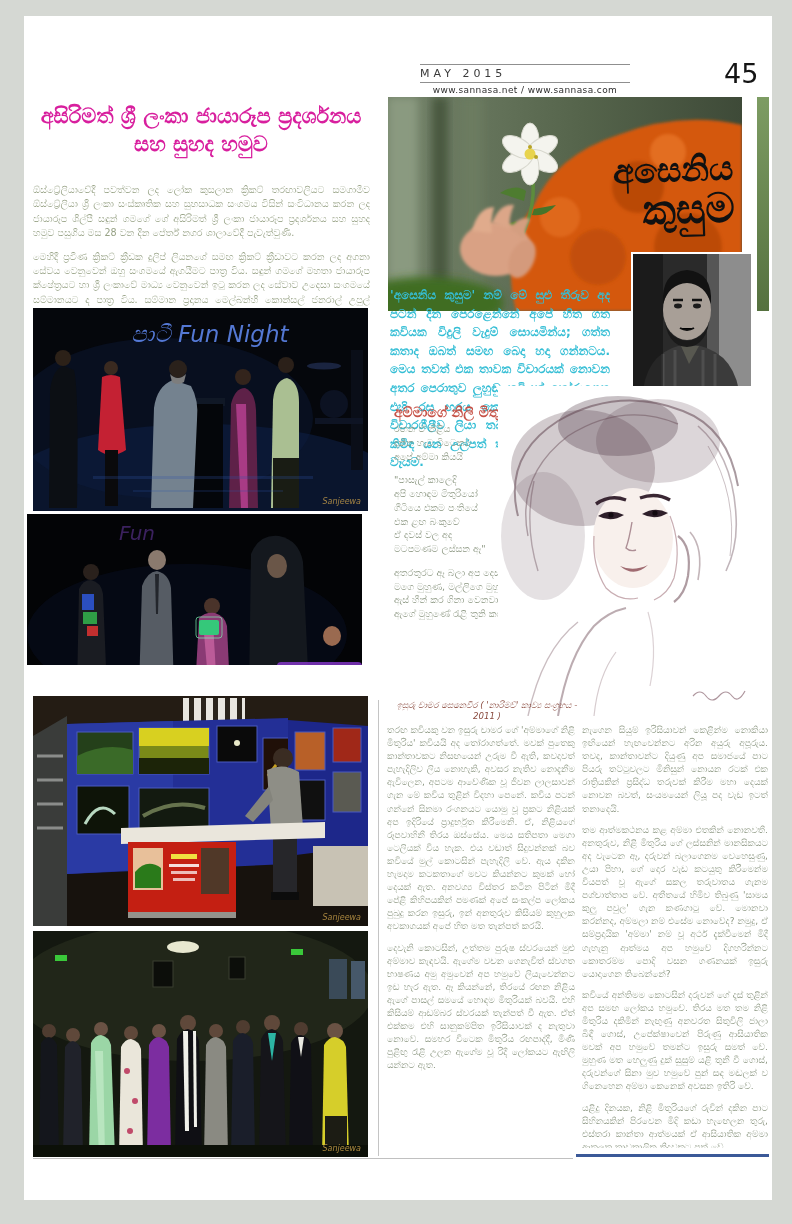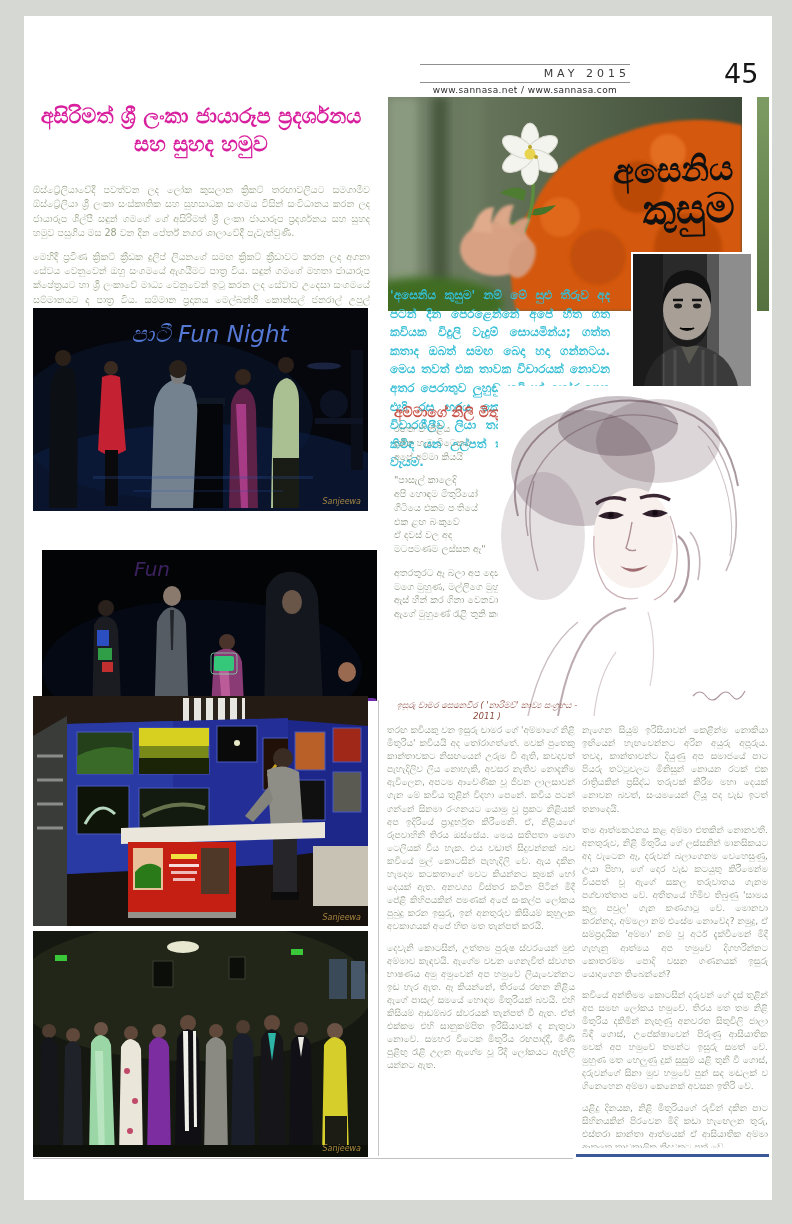--- a/index.html
+++ b/index.html
@@ -2,21 +2,21 @@
 <html><head>
 <meta charset="utf-8">
 <style>
   html,body{margin:0;padding:0;}
   .page{position:relative;width:792px;height:1224px;background:#d5d8d3;
         font-family:"DejaVu Sans","Liberation Sans",sans-serif;overflow:hidden;}
   .abs{position:absolute;}
   .sheet{left:24px;top:16px;width:748px;height:1184px;background:#ffffff;}
   
   .h-rule{height:1px;background:#8f8f8f;}
-  .h-date{font-size:11px;letter-spacing:4px;color:#3a3a3a;text-align:right;}
+  .h-date{font-size:11px;letter-spacing:4px;color:#3a3a3a;text-align:left;}
   .h-site{font-size:9px;color:#2e2e2e;text-align:center;letter-spacing:.4px;}
   .logo{font-size:17px;font-weight:bold;font-style:italic;color:#e23a30;
         text-shadow:0 0 1px #f7b9b4, 1px 1px 0 #f2948c;margin-top:30px;}
   .pagenum{font-size:27px;color:#141414;}
   
   .headline{font-size:21px;font-weight:bold;color:#d81f9e;text-align:center;line-height:1.35;}
   .lead{font-size:9.6px;color:#96a184;text-align:justify;line-height:1.5;}
   .lead p{margin:0 0 9px 0;}
   .photo{background:#000;overflow:hidden;}
   .photo svg{display:block;}
@@ -81,21 +81,21 @@
       <ellipse cx="291" cy="58" rx="17" ry="3.5" fill="#1a2440"></ellipse>
       <circle cx="301" cy="96" r="14" fill="#0c1222"></circle>
       <rect x="318" y="42" width="12" height="120" fill="#0a0e18"></rect>
       <rect x="282" y="110" width="48" height="6" fill="#0e1424"></rect>
       <rect x="60" y="168" width="220" height="3" fill="#2f53a8" opacity=".25"></rect>
       <rect x="100" y="182" width="150" height="2" fill="#2f53a8" opacity=".2"></rect>
       <text x="328" y="196" text-anchor="end" font-size="8" font-style="italic" fill="#caa04a" opacity=".8">Sanjeewa</text>
     </svg>
   </div>
 
-  <div class="abs photo" style="left:42px;top:514px;width:335px;height:151px;margin-top:36px;">
+  <div class="abs photo" style="left:27px;top:514px;width:335px;height:151px;">
     <svg viewBox="0 0 335 177" width="335" height="177" aria-label="Award presentation on a dark stage">
       <rect width="335" height="177" fill="#030406"></rect>
       <ellipse cx="160" cy="120" rx="160" ry="70" fill="#0b1530" opacity=".35"></ellipse>
       <text x="92" y="26" font-size="20" font-style="italic" fill="#6a3aa8" opacity=".55">Fun</text>
       <circle cx="64" cy="58" r="8" fill="#2a211c"></circle>
       <path d="M50,177 L52,75 Q56,66 64,66 Q74,68 76,80 L80,177 Z" fill="#1a1c22"></path>
       <rect x="55" y="80" width="12" height="16" fill="#2b4fc0"></rect>
       <rect x="56" y="98" width="14" height="12" fill="#2f9e46"></rect>
       <rect x="60" y="112" width="11" height="10" fill="#c22f2f"></rect>
       <ellipse cx="130" cy="46" rx="9" ry="10" fill="#8a7a6e"></ellipse>

